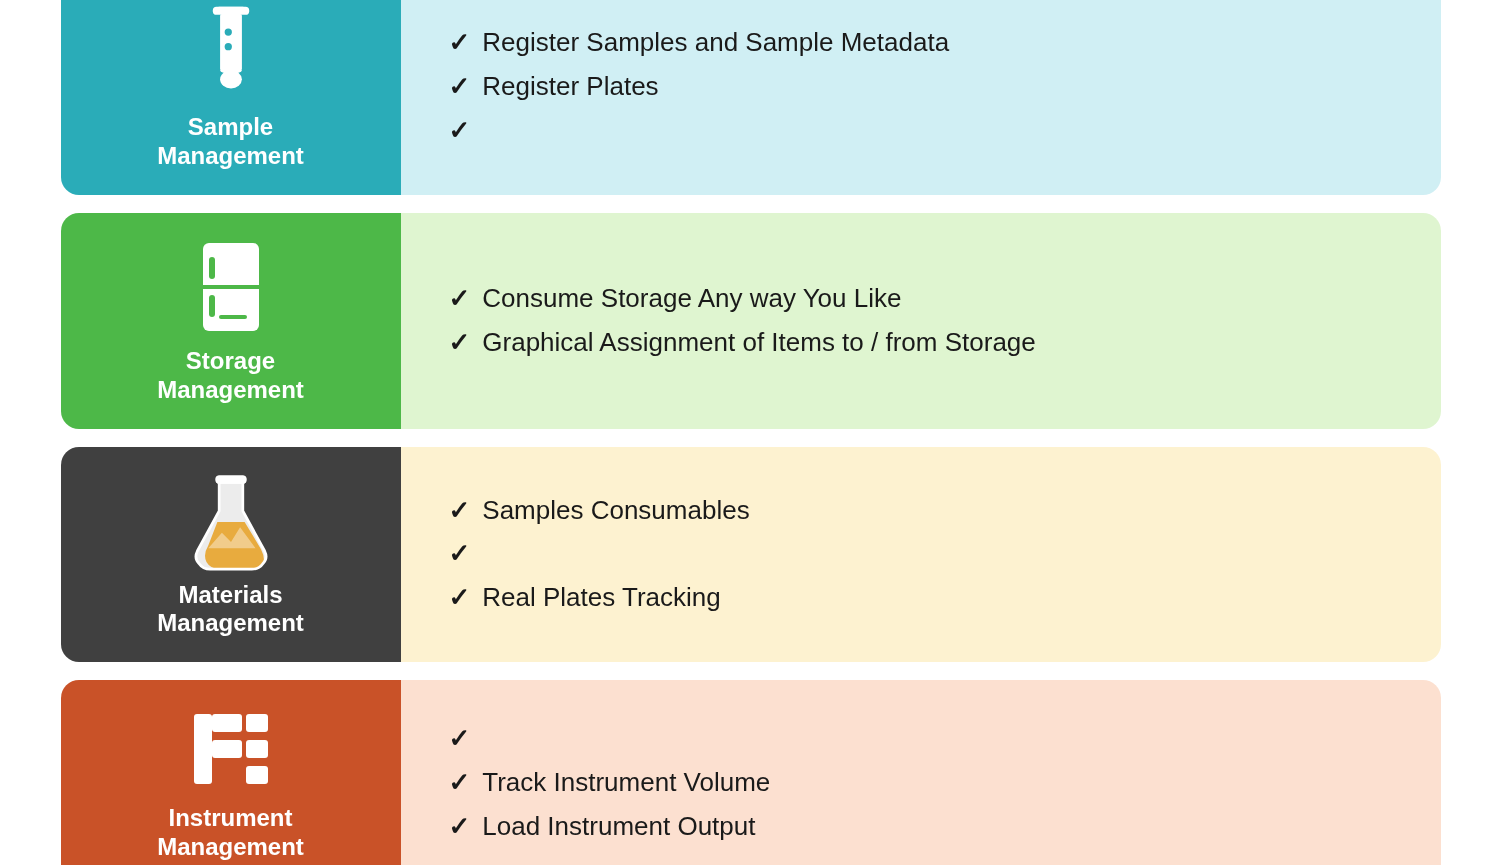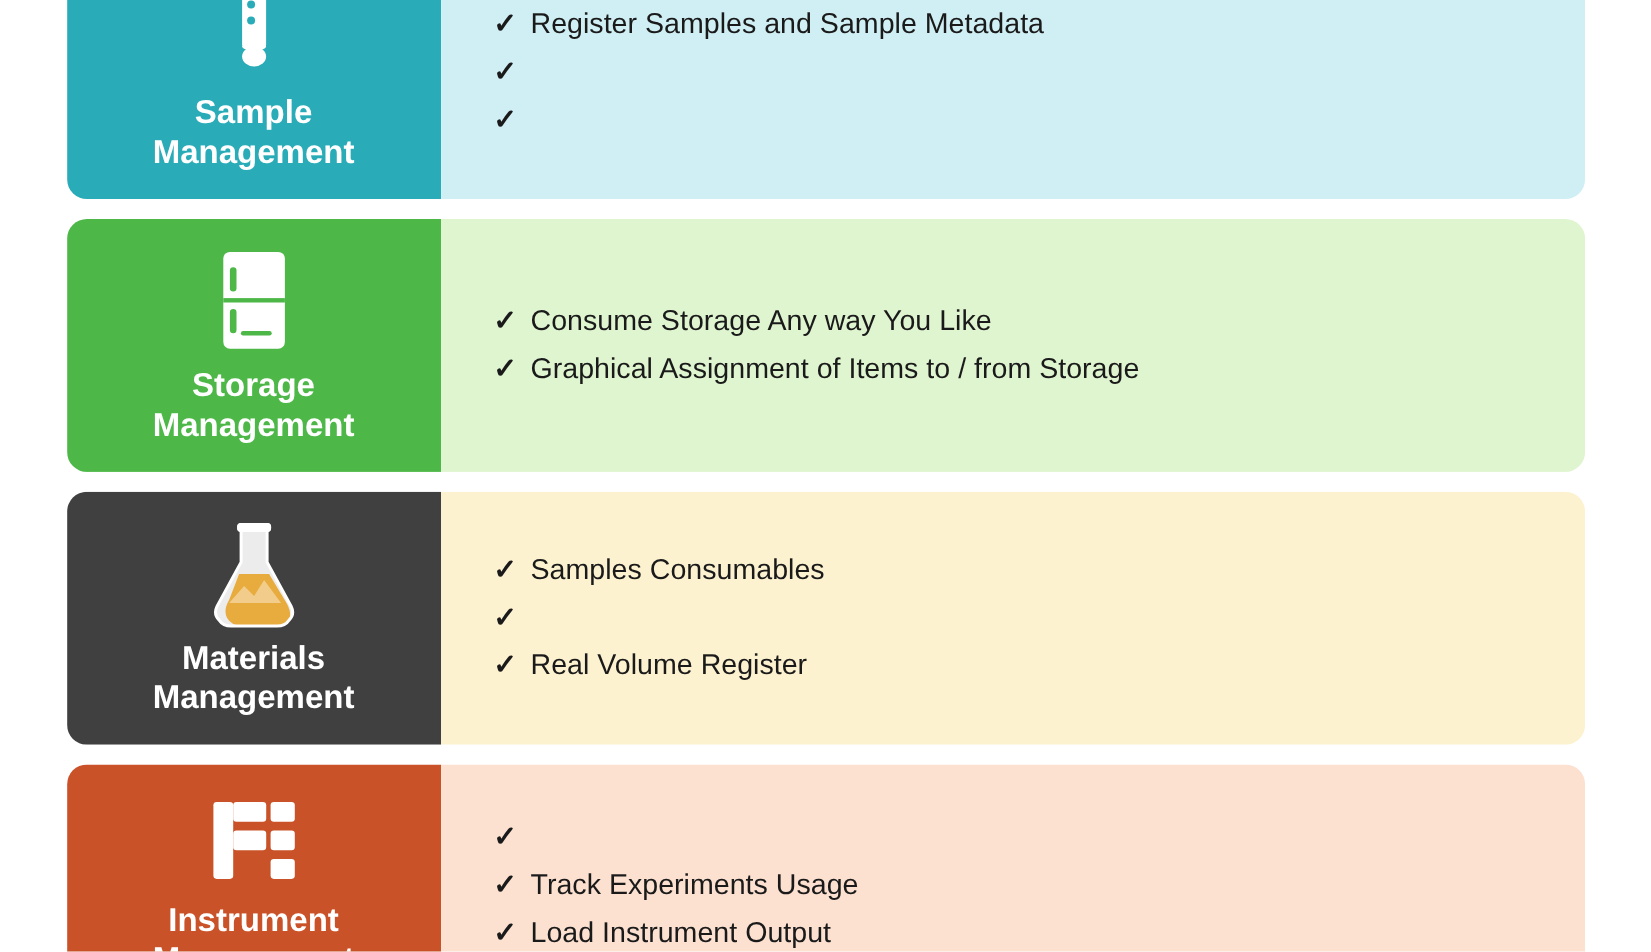--- a/index.html
+++ b/index.html
@@ -38,21 +38,21 @@
     .card-right {
       flex: 1;
       display: flex;
       flex-direction: column;
       justify-content: center;
       padding: 28px 48px;
       gap: 10px;
     }
     .card-title {
       color: #ffffff;
-      font-size: 30px;
+      font-size: 24px;
       font-weight: 700;
       text-align: center;
       line-height: 1.2;
     }
     .bullet-item {
       font-size: 26px;
       font-weight: 400;
       color: #1a1a1a;
       display: flex;
       align-items: flex-start;
@@ -118,20 +118,21 @@
       </div>
       <div class="card-title">Sample<br>Management</div>
     </div>
     <div class="card-right">
       <div class="bullet-item">
         <span class="bullet-check">✓</span>
         <span>Register Samples and Sample Metadata</span>
       </div>
       <div class="bullet-item">
         <span class="bullet-check">✓</span>
+        <span>Register Plates</span>
       </div>
       <div class="bullet-item">
         <span class="bullet-check">✓</span>
       </div>
     </div>
   </div>
 
   <div class="card card-storage">
     <div class="card-left">
       <div class="icon-wrap">
@@ -184,21 +185,21 @@
     <div class="card-right">
       <div class="bullet-item">
         <span class="bullet-check">✓</span>
         <span>Samples Consumables</span>
       </div>
       <div class="bullet-item">
         <span class="bullet-check">✓</span>
       </div>
       <div class="bullet-item">
         <span class="bullet-check">✓</span>
-        <span>Real Volume Register</span>
+        <span>Real Plates Tracking</span>
       </div>
     </div>
   </div>
 
   <div class="card card-instrument">
     <div class="card-left">
       <div class="icon-wrap">
         <svg class="card-icon" width="90" height="90" viewBox="0 0 90 90" xmlns="http://www.w3.org/2000/svg">
 
           <rect x="8" y="10" width="18" height="70" rx="3"></rect>
@@ -213,21 +214,21 @@
         </svg>
       </div>
       <div class="card-title">Instrument<br>Management</div>
     </div>
     <div class="card-right">
       <div class="bullet-item">
         <span class="bullet-check">✓</span>
       </div>
       <div class="bullet-item">
         <span class="bullet-check">✓</span>
-        <span>Track Experiments Usage</span>
+        <span>Track Instrument Volume</span>
       </div>
       <div class="bullet-item">
         <span class="bullet-check">✓</span>
         <span>Load Instrument Output</span>
       </div>
     </div>
   </div>
 
 </div>
 

